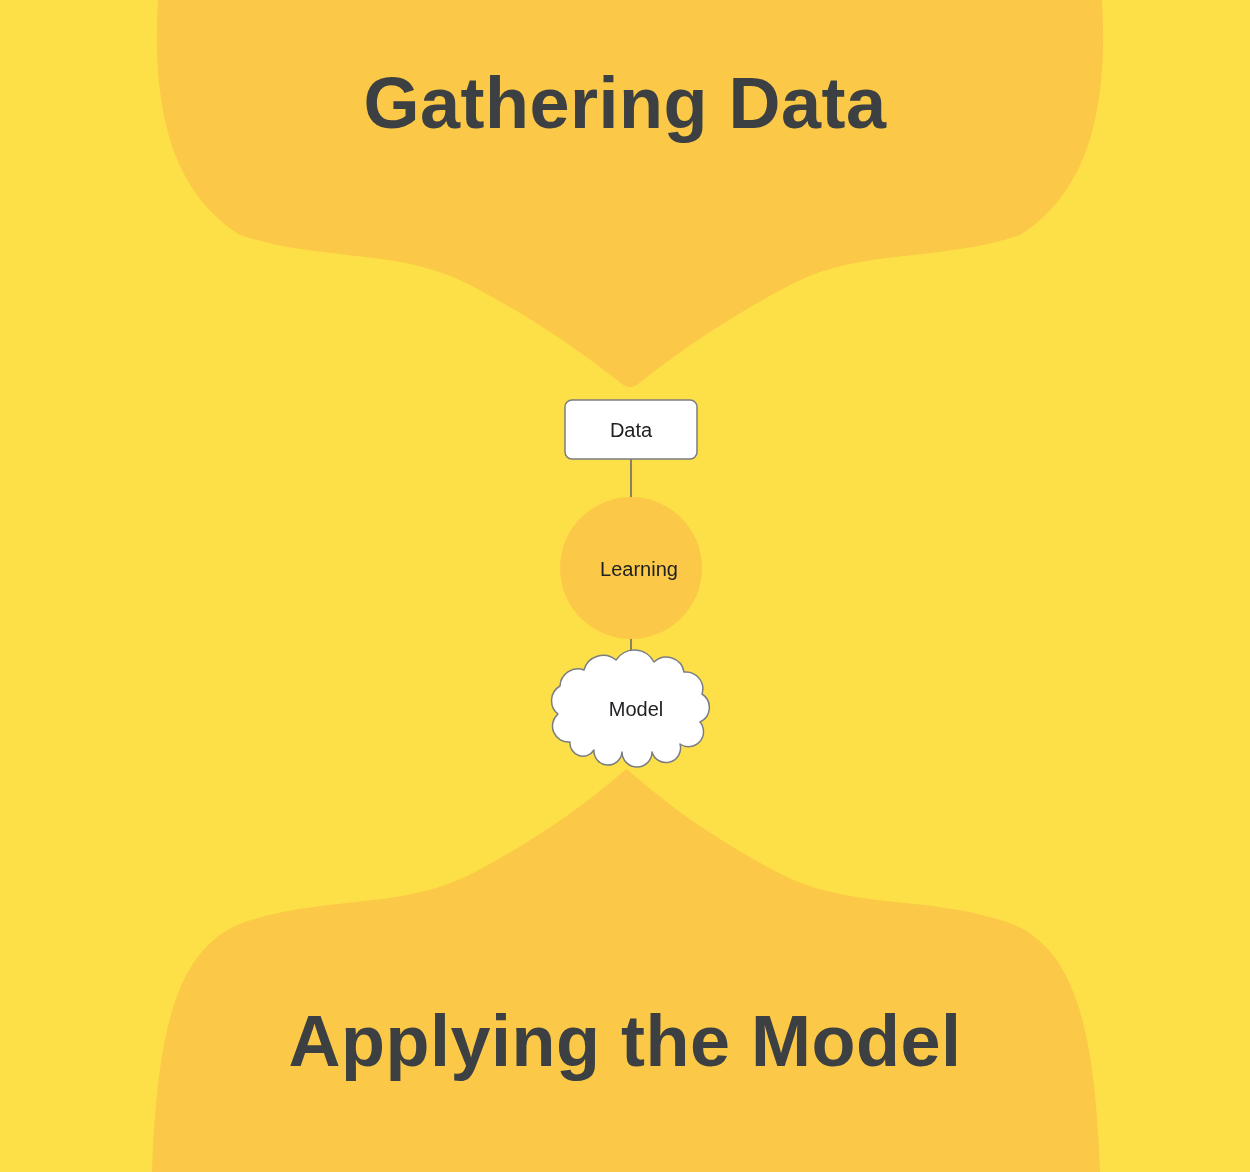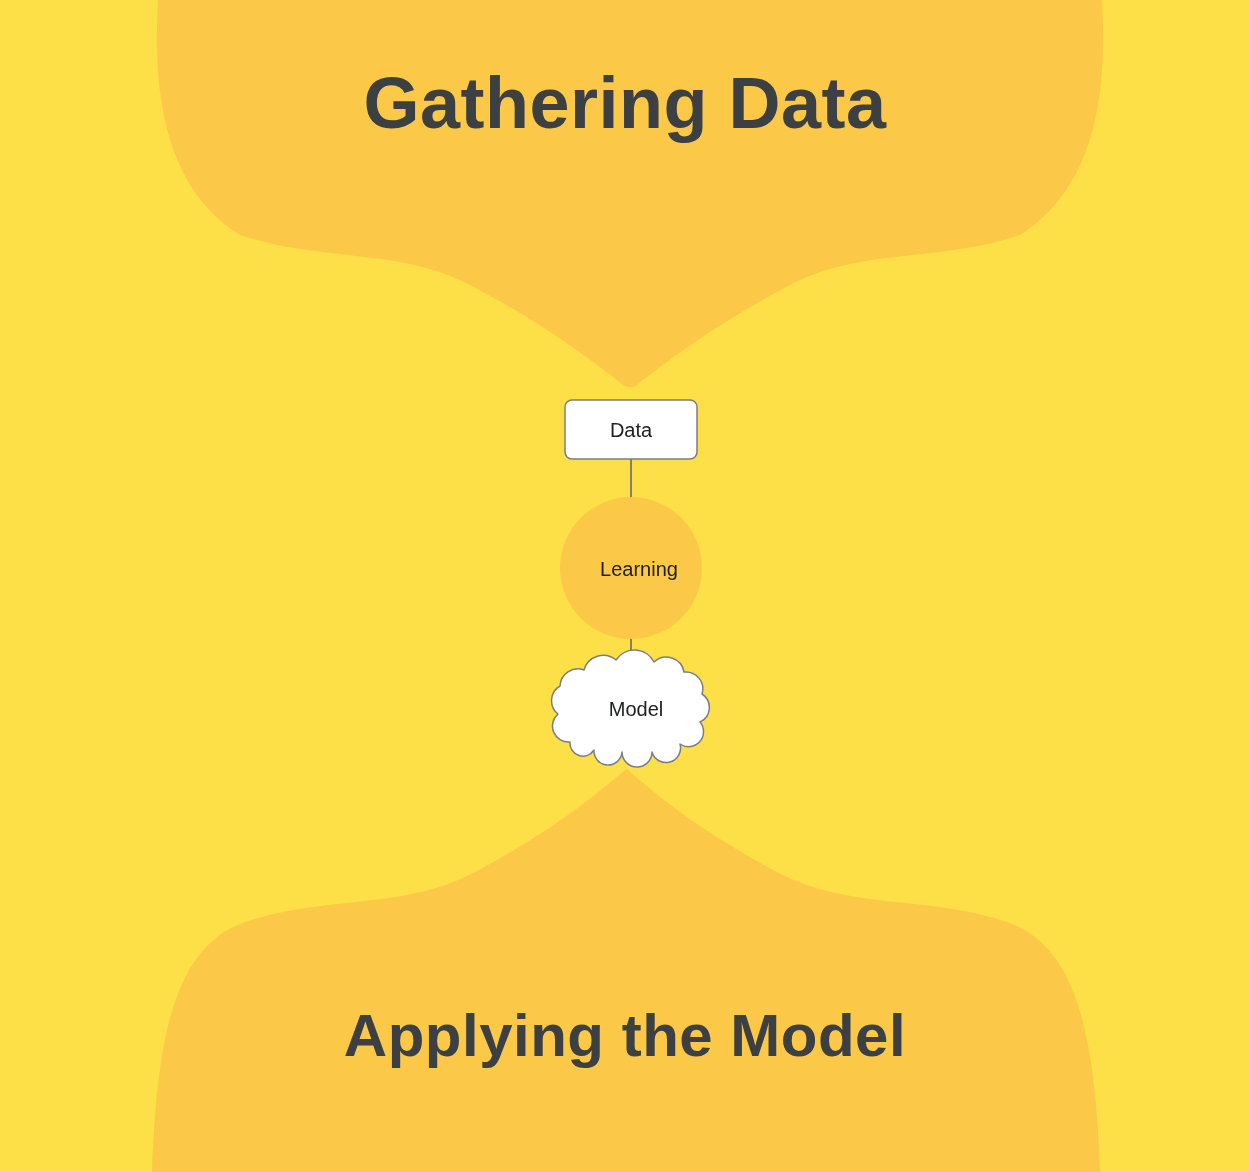--- a/index.html
+++ b/index.html
@@ -22,21 +22,21 @@
     left: 0;
     width: 100%;
     text-align: center;
     font-weight: 700;
     color: #3c4043;
     letter-spacing: 0.5px;
     line-height: 1.05;
     user-select: none;
   }
   .title.top    { top: 66px;  font-size: 72px; }
-  .title.bottom { top: 1004px; font-size: 60px; }
+  .title.bottom { top: 1004px; font-size: 72px; }
   .node-label {
     position: absolute;
     transform: translate(-50%, -50%);
     font-size: 20px;
     color: #202124;
     white-space: nowrap;
     user-select: none;
   }
   .node-label.data     { left: 631px; top: 430px; }
   .node-label.learning { left: 631px; top: 569px; margin-left: 8px; }

